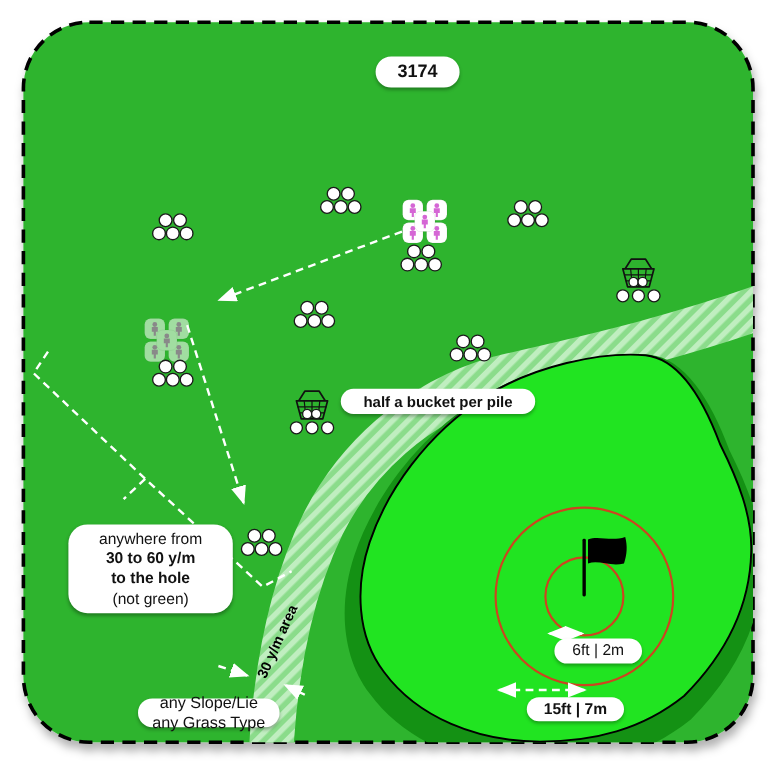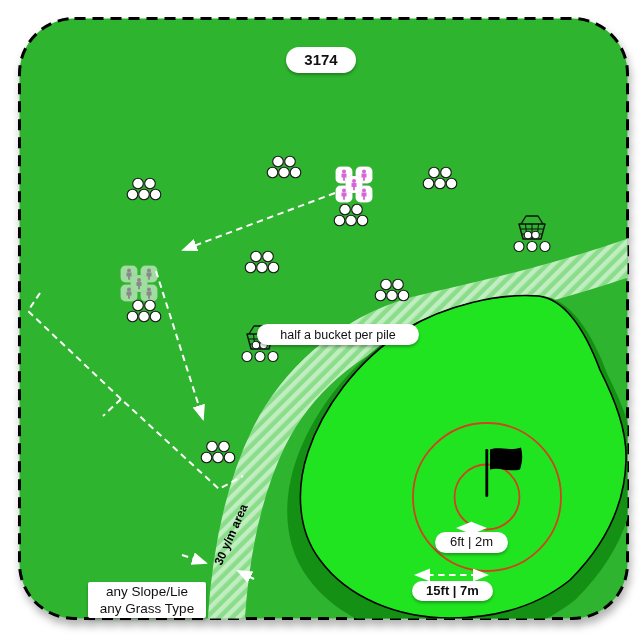--- a/index.html
+++ b/index.html
@@ -17,28 +17,28 @@
   .band-stroke{stroke:url(#hatch);}
   .ring{fill:none;stroke:var(--ring-red);stroke-width:1.8px;}
   .mat-sq{fill:#ffffff;stroke:rgba(0,0,0,.10);stroke-width:.6px;}
   .person{fill:var(--station-pink);}
   .ball{fill:#ffffff;stroke:#1a1a1a;stroke-width:1.1px;}
   .wire{fill:none;stroke:#111;stroke-width:1.4px;stroke-linejoin:round;}
   .wire-thin{fill:none;stroke:#111;stroke-width:1px;}
   .dash-arrow{fill:none;stroke:#ffffff;stroke-width:2px;stroke-dasharray:6.5 4.5;}
   .label{position:absolute;background:var(--label-bg);color:var(--ink);
          box-shadow:0 2px 3px rgba(0,0,0,.3);display:flex;flex-direction:column;
-         align-items:center;justify-content:center;text-align:center;line-height:1.28;}
+         align-items:center;justify-content:center;text-align:center;line-height:1.28;margin-left:27px;}
   .pill{border-radius:13px;font-weight:700;}
   .bold{font-weight:700;}
   #badge{left:286px;top:47px;width:70px;height:26px;font-size:15px;}
   #bucket-note{left:257px;top:324px;width:162px;height:21px;border-radius:11px;
-               font-size:12.5px;font-weight:400;}
+               font-size:12.5px;font-weight:700;}
   #distance-note{left:30px;top:437px;width:137px;height:74px;border-radius:16px;font-size:13px;}
-  #conditions-note{left:88px;top:582px;width:118px;height:36px;border-radius:2px;font-size:13.5px;}
+  #conditions-note{left:88px;top:582px;width:118px;height:24px;border-radius:18px;font-size:13.5px;}
   #inner-pill{left:435px;top:532px;width:73px;height:21px;border-radius:11px;font-size:13px;font-weight:400;}
   #outer-pill{left:412px;top:581px;width:81px;height:20px;border-radius:10px;font-size:13px;font-weight:600;}
   #band-label{position:absolute;left:191px;top:527px;width:82px;height:16px;color:#000;
               font-size:12px;font-weight:700;text-align:center;transform:rotate(-66deg);}
 </style>
 </head>
 <body>
 
 <div id="stage">
   <svg id="scene" width="640" height="640" viewBox="0 0 640 640">
@@ -143,20 +143,26 @@
     <g id="baskets-layer">
         <use href="#basket" x="532" y="230"></use>
         <use href="#basket" x="260" y="340"></use>
       </g>
   </svg>
 
   <div class="label pill" id="badge">3174</div>
 
   <div class="label" id="bucket-note">half a bucket per pile</div>
 
+  <div class="label" id="distance-note">
+    <div>anywhere from</div>
+    <div class="bold">30 to 60 y/m</div>
+    <div class="bold">to the hole</div>
+    <div>(not green)</div>
+  </div>
 
   <div class="label" id="conditions-note">
     <div>any Slope/Lie</div>
     <div>any Grass Type</div>
   </div>
 
   <div class="label" id="inner-pill">6ft | 2m</div>
   <div class="label" id="outer-pill">15ft | 7m</div>
 
   <div id="band-label">30 y/m area</div>

